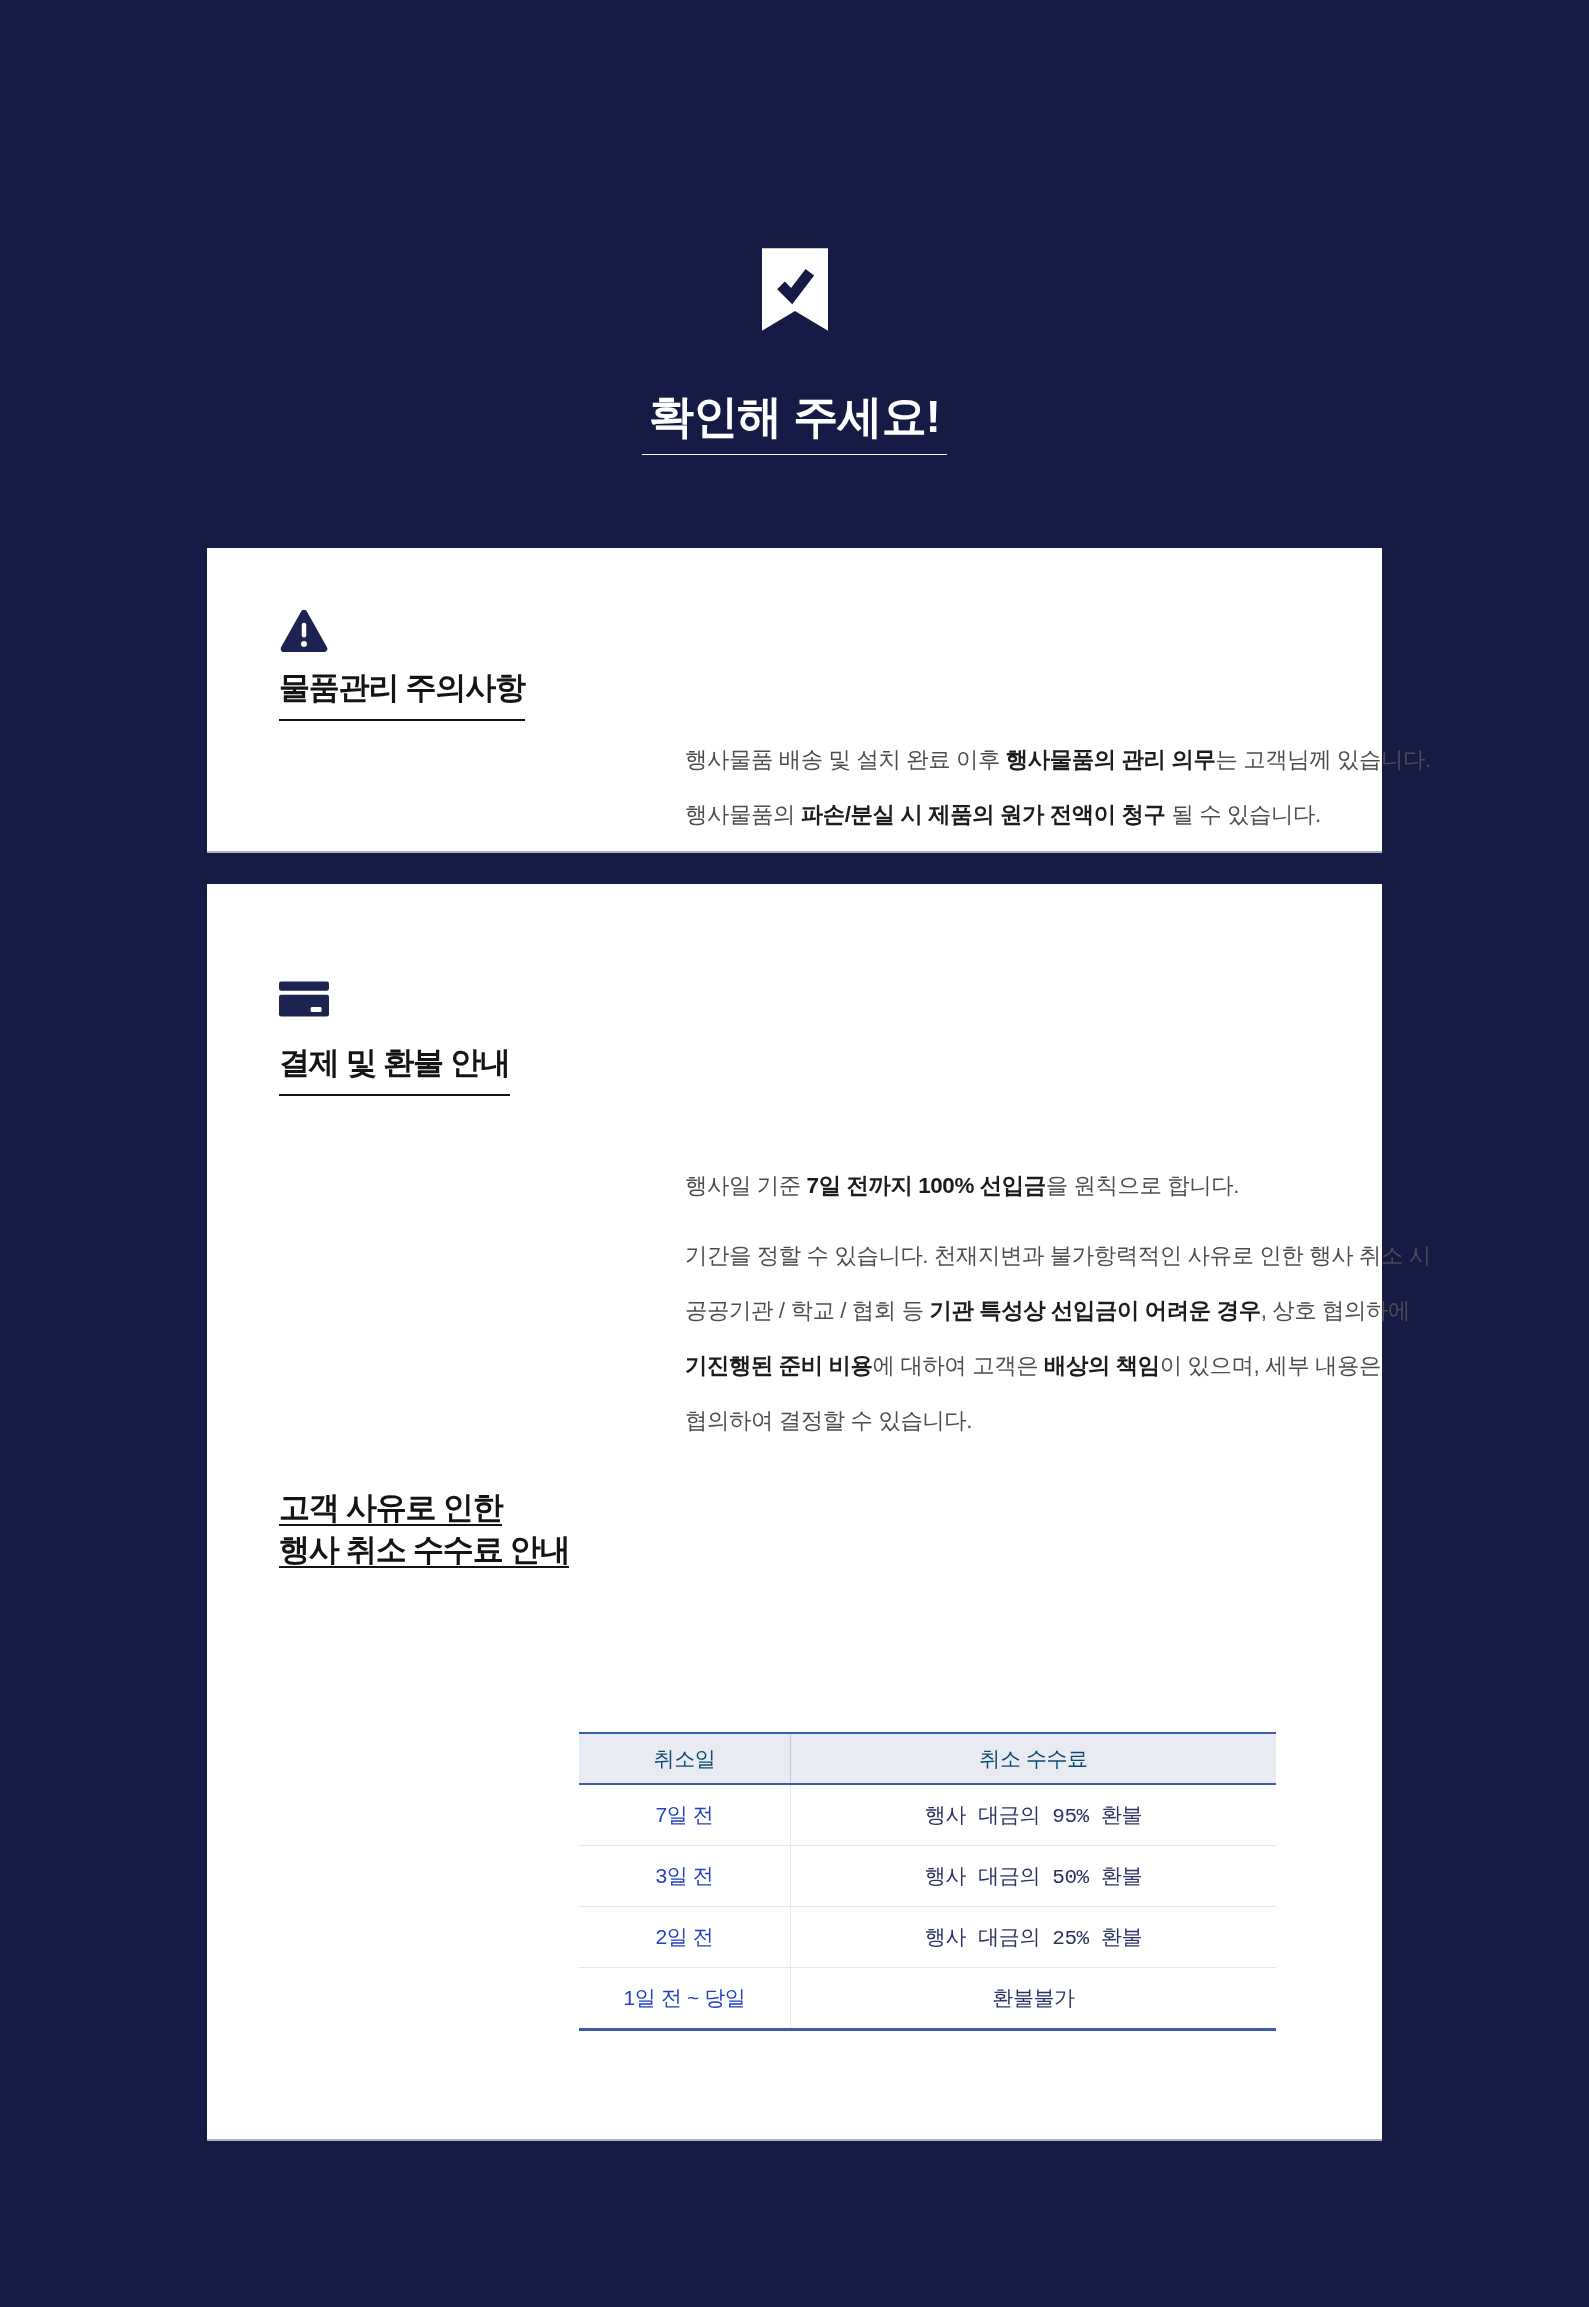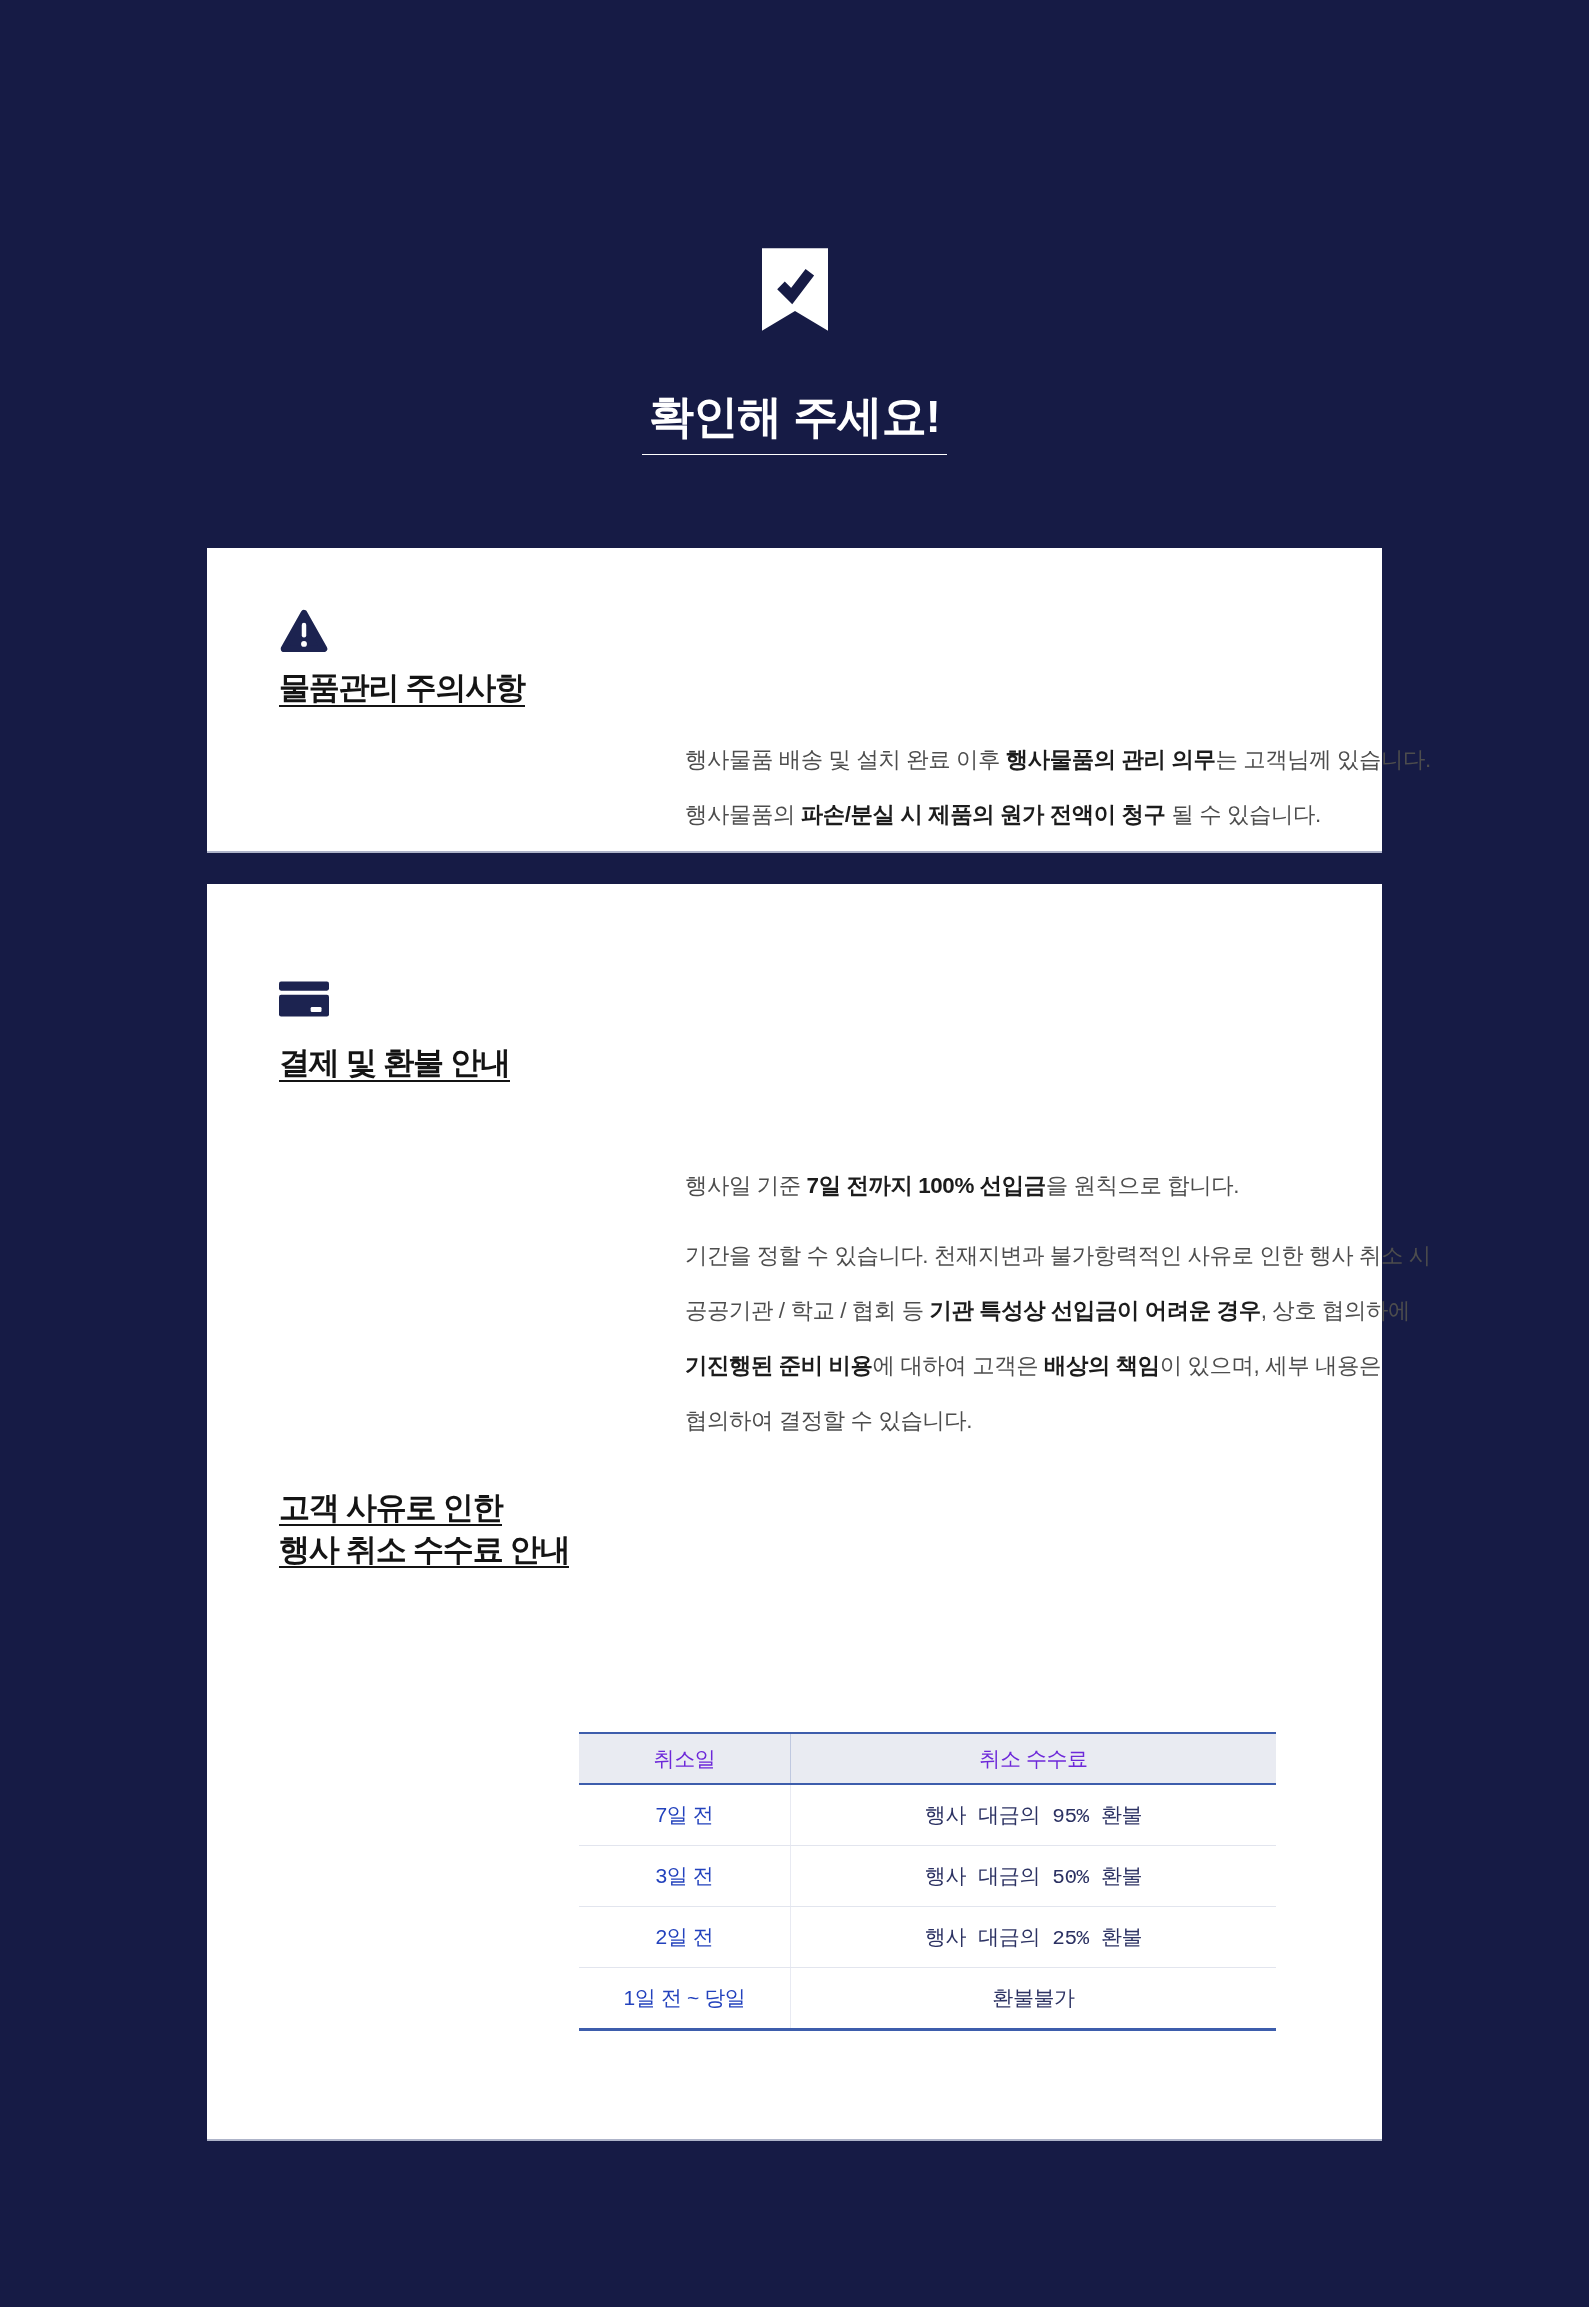--- a/index.html
+++ b/index.html
@@ -45,21 +45,21 @@
   .sec-icon{ position:absolute; }
   .icon-warning{ left:72px; top:60px; width:50px; height:46px; }
   .icon-card{ left:72px; top:97px; width:50px; height:36px; }
 
   .sec-heading{
     position:absolute; left:72px;
     margin:0;
     font-size:31px; font-weight:800; letter-spacing:-1.2px;
     color:#141414; line-height:1;
     display:inline-block;
-    padding-bottom:2px;
+    padding-bottom:16px;
     border-bottom:2.5px solid #141414;
   }
   .card-notice .sec-heading{ top:124px; }
   .card-payment .sec-heading{ top:163px; }
 
   .body-text{
     position:absolute; left:478px; width:654px;
     font-size:22.4px; line-height:55px; letter-spacing:-0.4px;
     color:#4D4D4D;
   }
@@ -86,21 +86,21 @@
   }
 
   
   .fee-table{
     position:absolute; left:372px; top:848px; width:697px;
     border-collapse:collapse;
     font-size:21px; letter-spacing:-0.4px;
   }
   .fee-table th{
     background:#E9EBF2;
-    color:#6d28d9;
+    color:#0c4a6e;
     font-weight:500;
     height:47px;
     border-top:2.5px solid #3D5DAC;
     border-bottom:2.5px solid #3D5DAC;
     text-align:center;
   }
   .fee-table th.col-day{ width:209px; border-right:0.8px solid #BFC8E0; }
   .fee-table td{
     height:58px; text-align:center;
     border-bottom:0.8px solid #E2E5EE;

